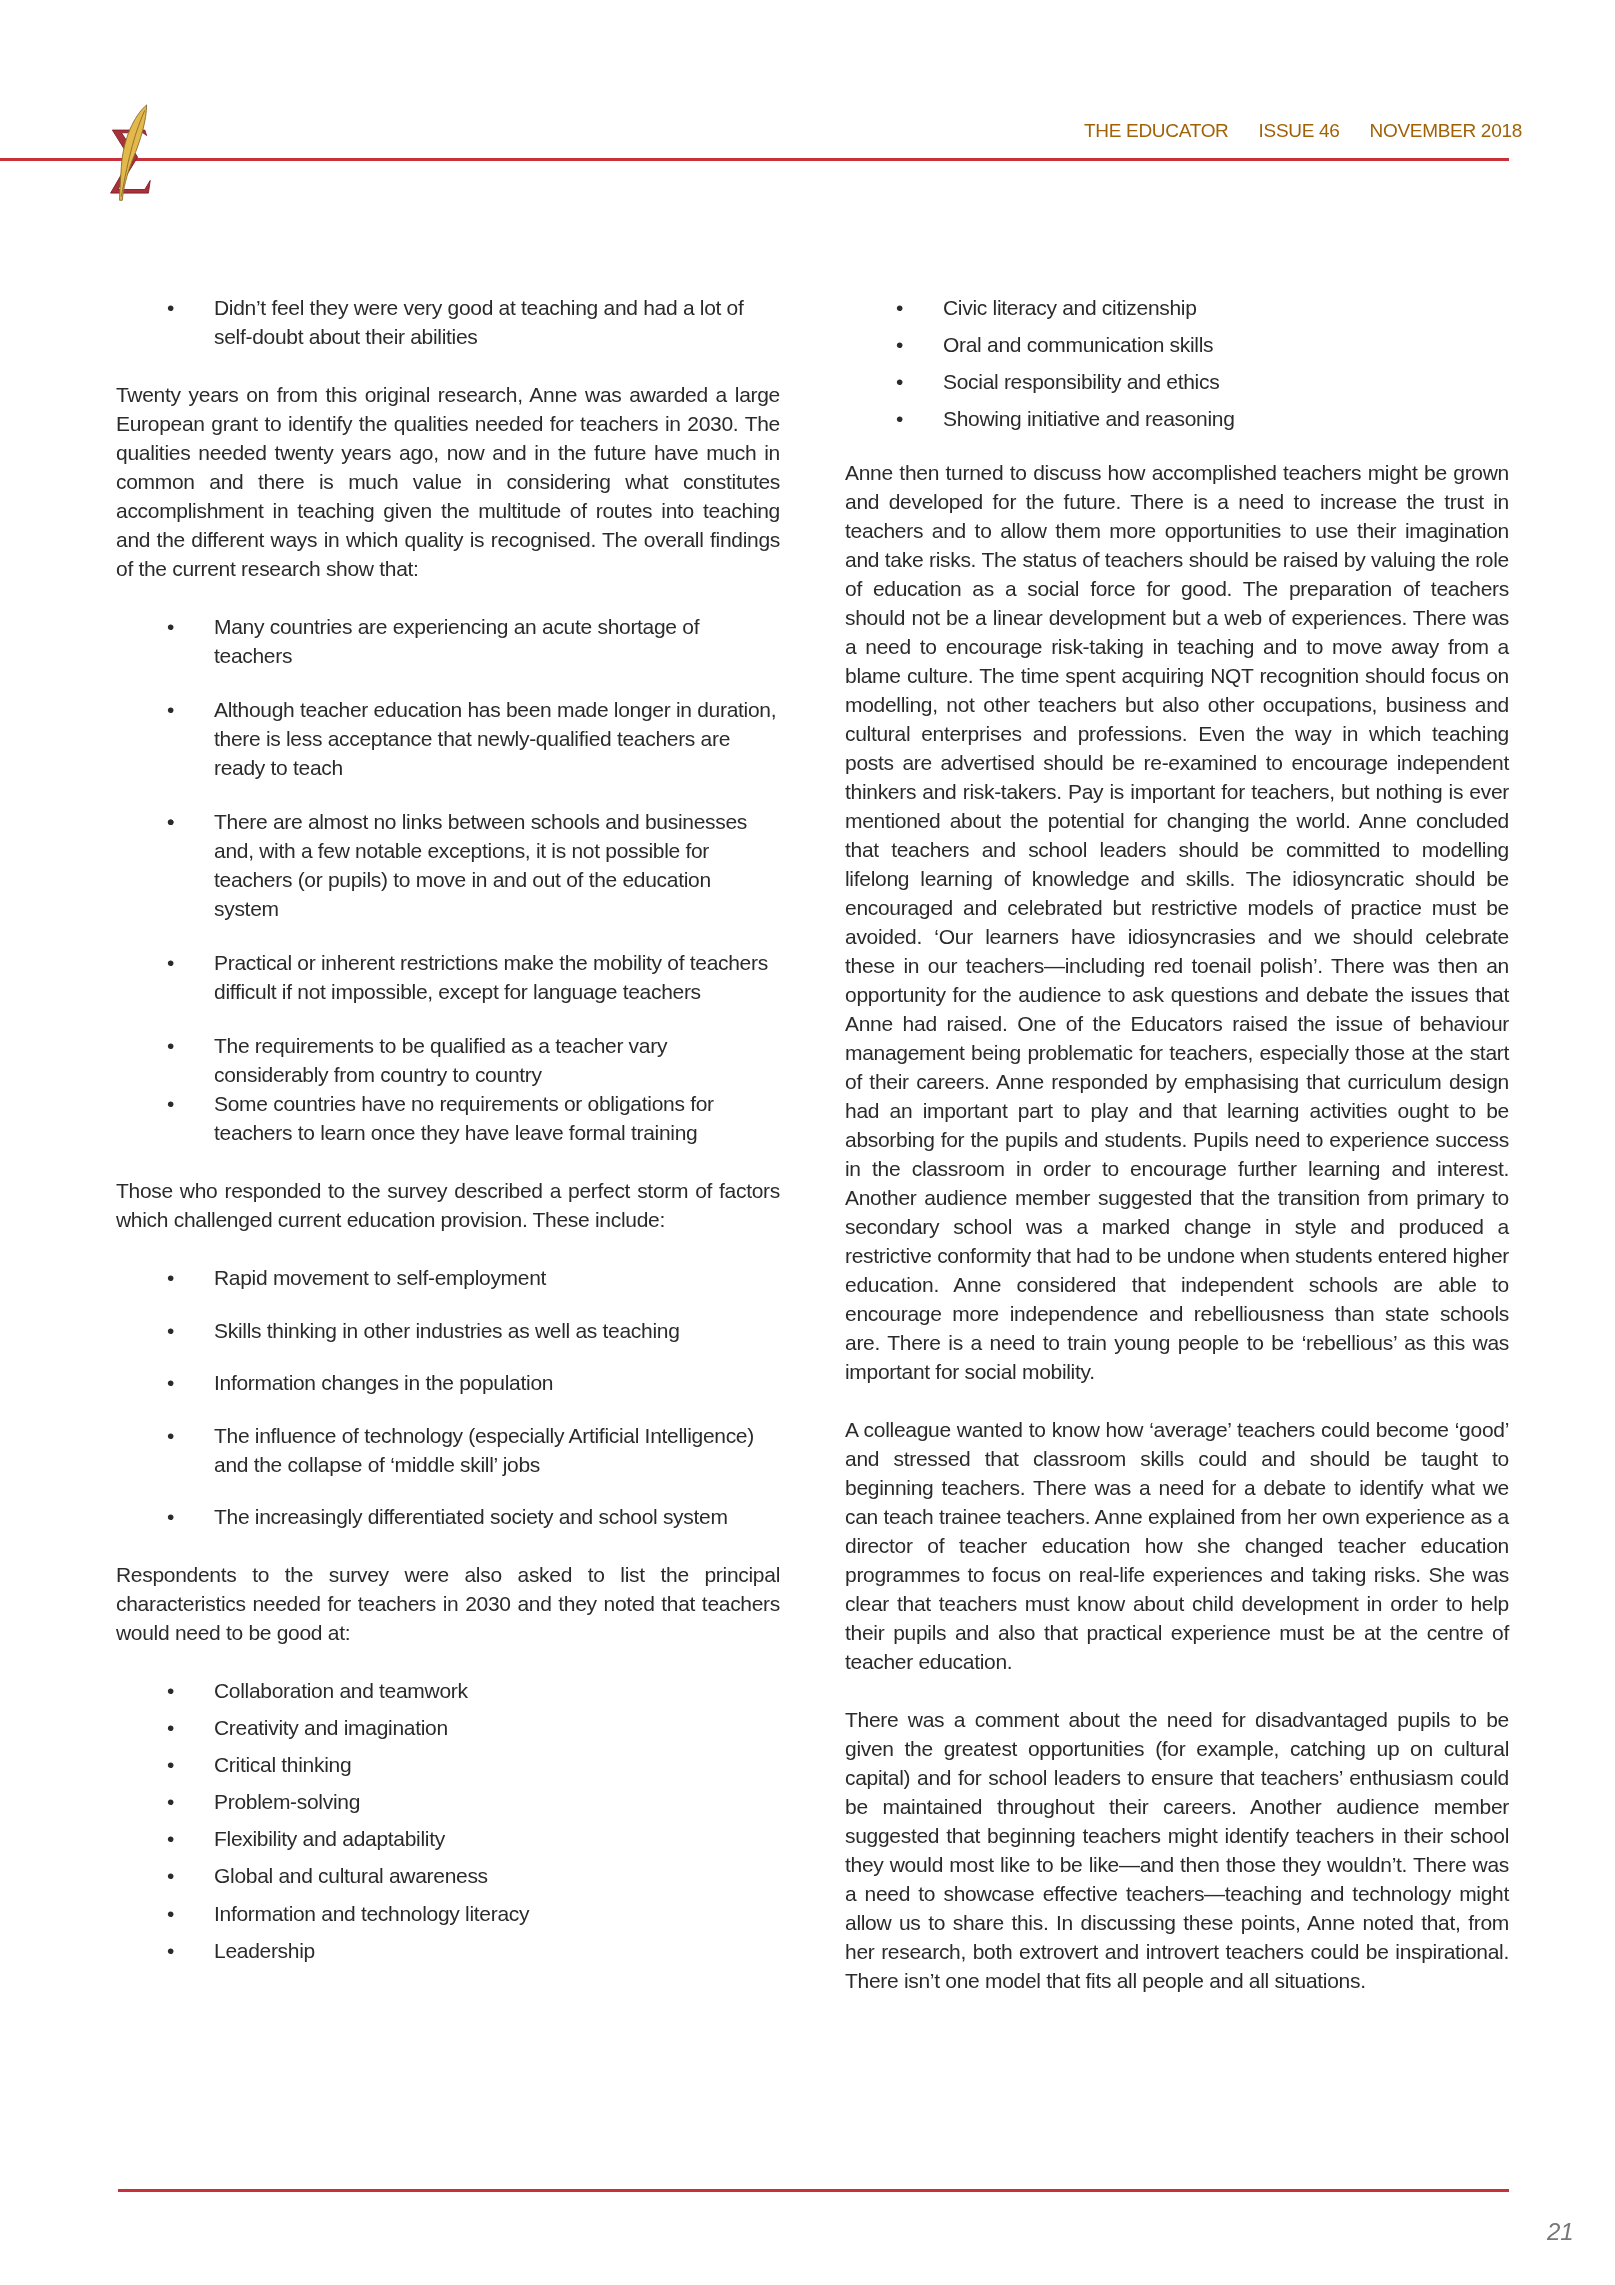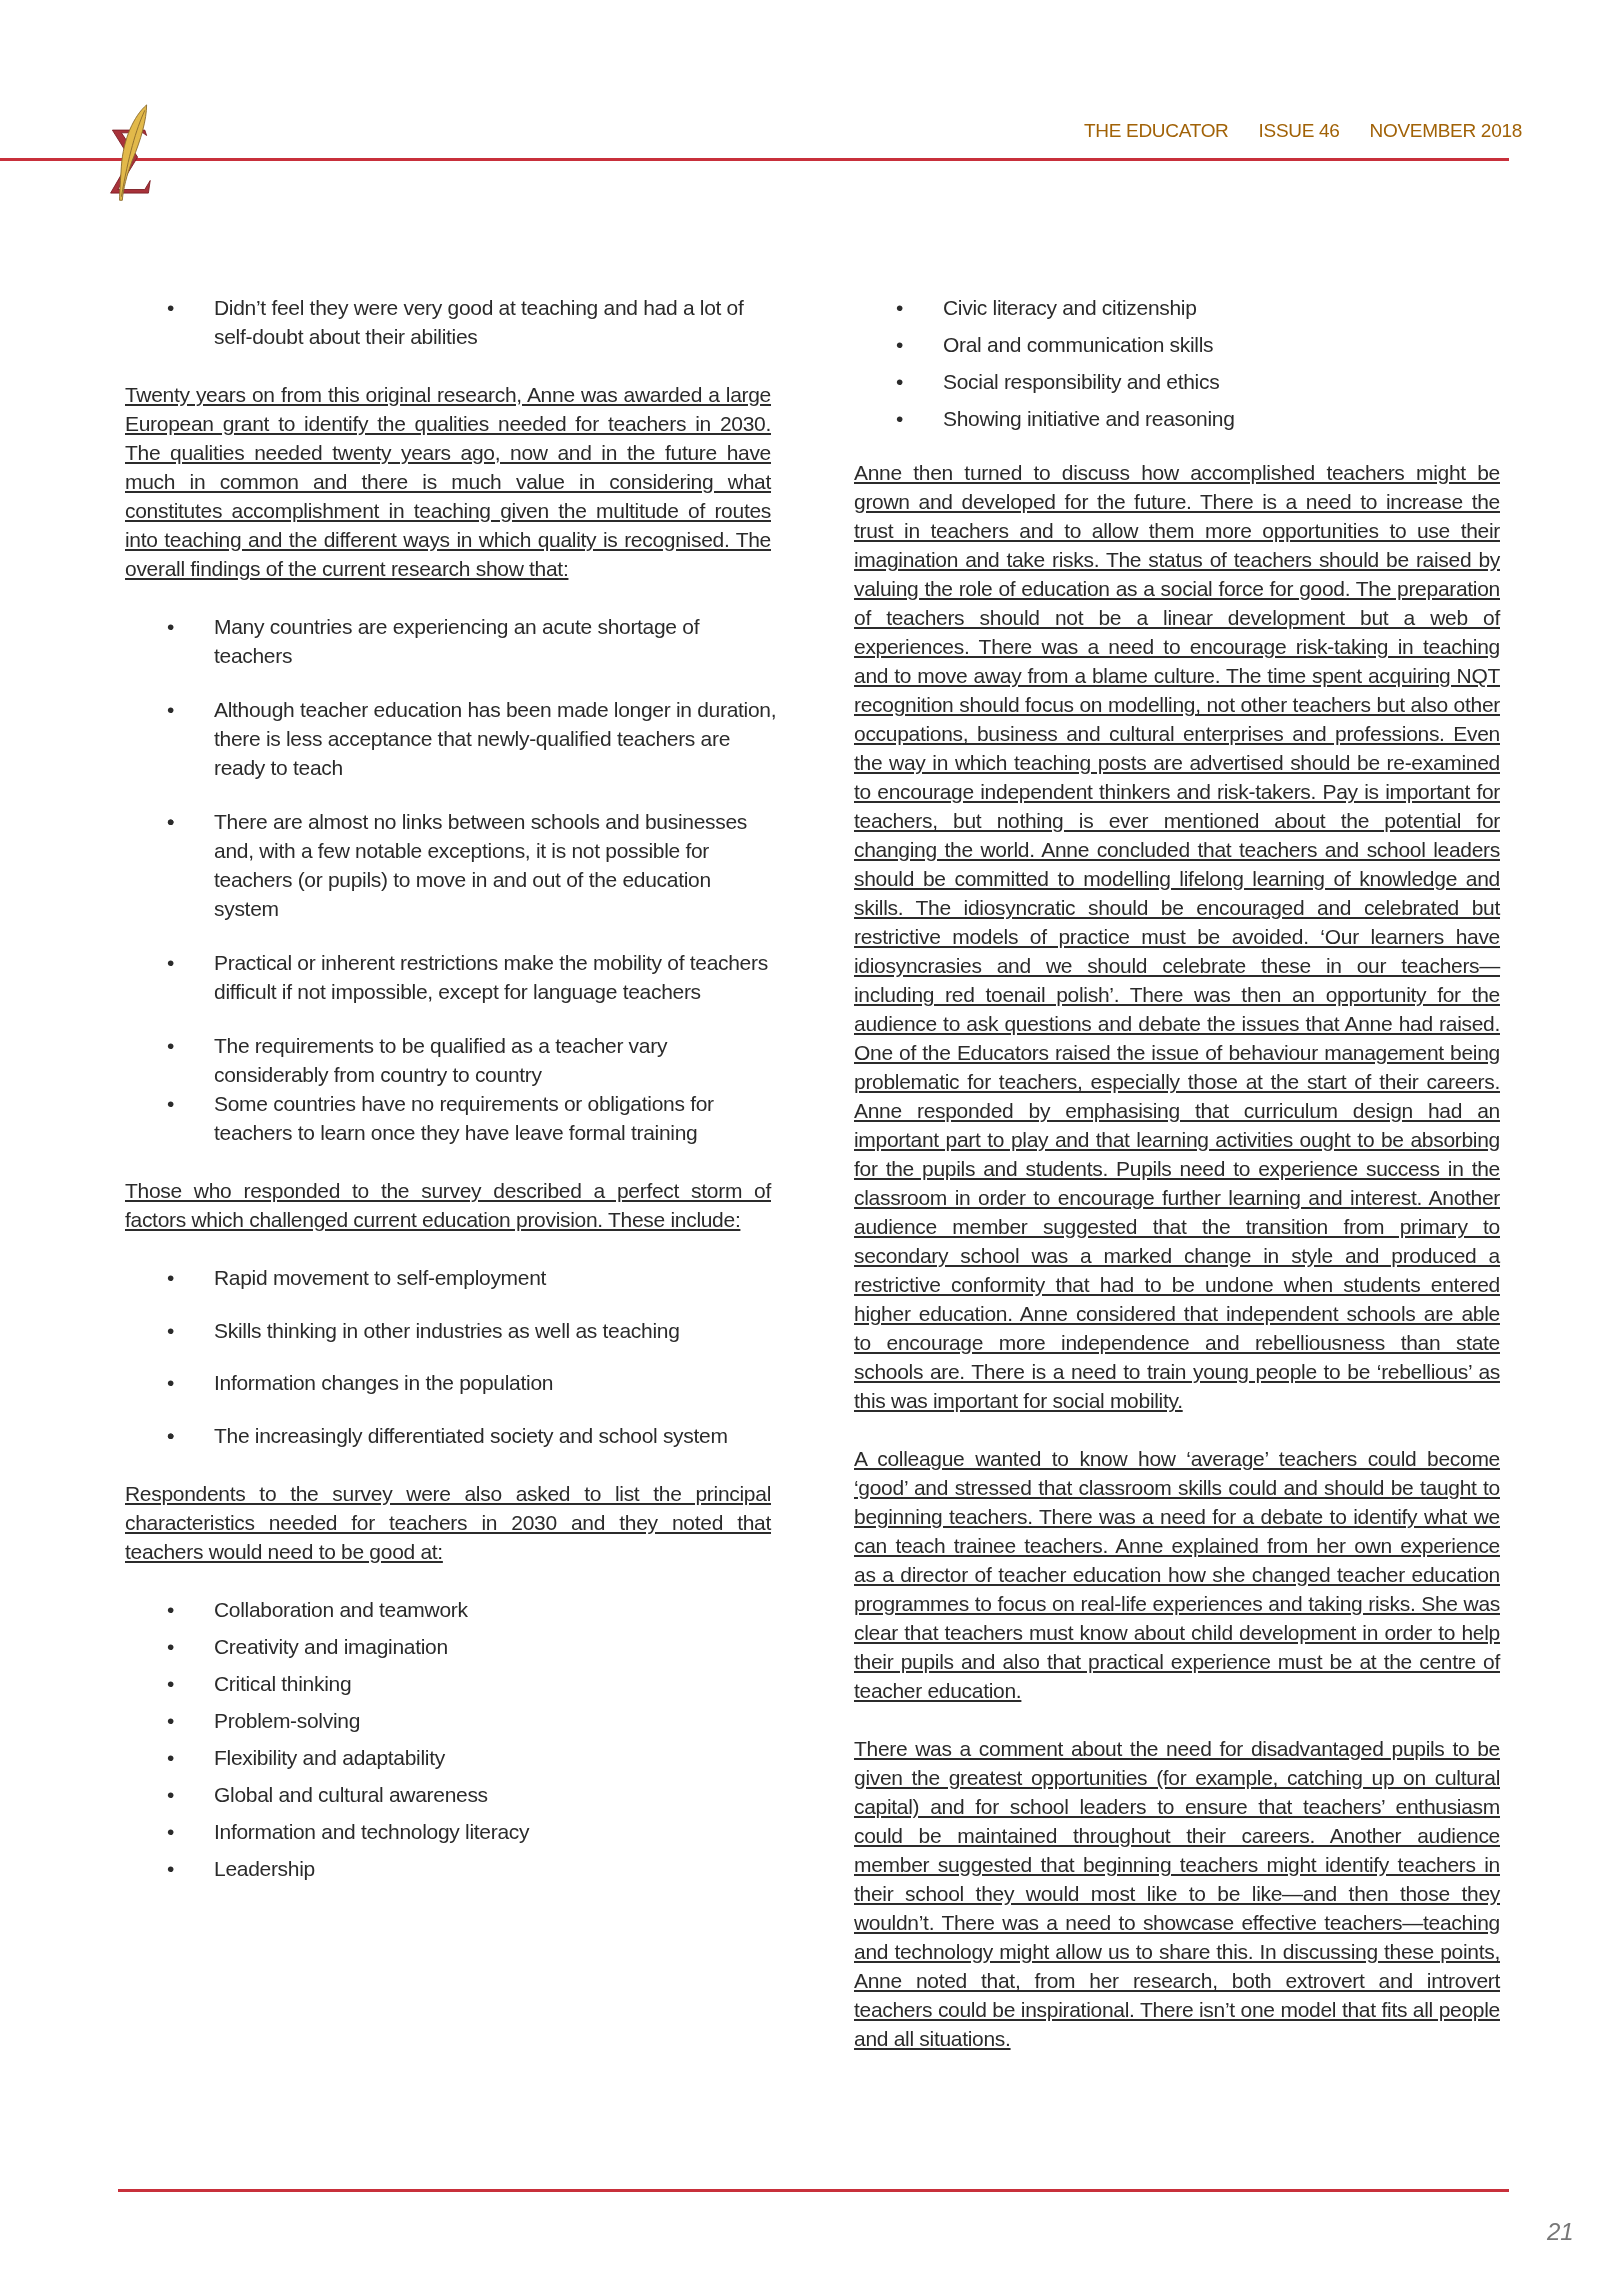--- a/index.html
+++ b/index.html
@@ -26,21 +26,21 @@
     .masthead span:last-child { margin-right: 0; }
     .page-number {
       position: absolute; top: 2218px; left: 1547px; font-size: 24px; color: #777; font-style: italic;
     }
     .col {
       position: absolute; top: 293px; width: 664px; font-size: 21px;
       line-height: 29px; letter-spacing: -0.3px; color: #2b2b2b;
     }
     .col-left { left: 116px; }
     .col-right { left: 845px; }
-    p { margin: 9px; text-align: justify; text-decoration: underline; }
+    p { margin: 0; text-align: justify; }
     ul { list-style: none; margin: 0; padding: 0; }
     li { position: relative; padding-left: 98px; }
     li .bullet { position: absolute; left: 51px; top: 0; }
     .gap-lg { margin-top: 29px; }
     .gap-md { margin-top: 25px; }
     .tight li + li { margin-top: 8.1px; }
     .spaced li + li { margin-top: 25px; }
     .spaced2 li + li { margin-top: 23.5px; }
   </style>
 </head>
@@ -74,21 +74,21 @@
     <li><span class="bullet">•</span><span>The requirements to be qualified as a teacher vary considerably from country to country</span></li>
     <li style="margin-top:0"><span class="bullet">•</span><span>Some countries have no requirements or obligations for teachers to learn once they have leave formal training</span></li>
   </ul>
 
   <p class="gap-lg">Those who responded to the survey described a perfect storm of factors which challenged current education provision. These include:</p>
 
   <ul class="gap-lg spaced2">
     <li><span class="bullet">•</span><span>Rapid movement to self-employment</span></li>
     <li><span class="bullet">•</span><span>Skills thinking in other industries as well as teaching</span></li>
     <li><span class="bullet">•</span><span>Information changes in the population</span></li>
-    <li><span class="bullet">•</span></li>
+    <li><span class="bullet">•</span><span>The influence of technology (especially Artificial Intelligence) and the collapse of ‘middle skill’ jobs</span></li>
     <li><span class="bullet">•</span><span>The increasingly differentiated society and school system</span></li>
   </ul>
 
   <p class="gap-lg">Respondents to the survey were also asked to list the principal characteristics needed for teachers in 2030 and they noted that teachers would need to be good at:</p>
 
   <ul class="gap-lg tight">
     <li><span class="bullet">•</span><span>Collaboration and teamwork</span></li>
     <li><span class="bullet">•</span><span>Creativity and imagination</span></li>
     <li><span class="bullet">•</span><span>Critical thinking</span></li>
     <li><span class="bullet">•</span><span>Problem-solving</span></li>

